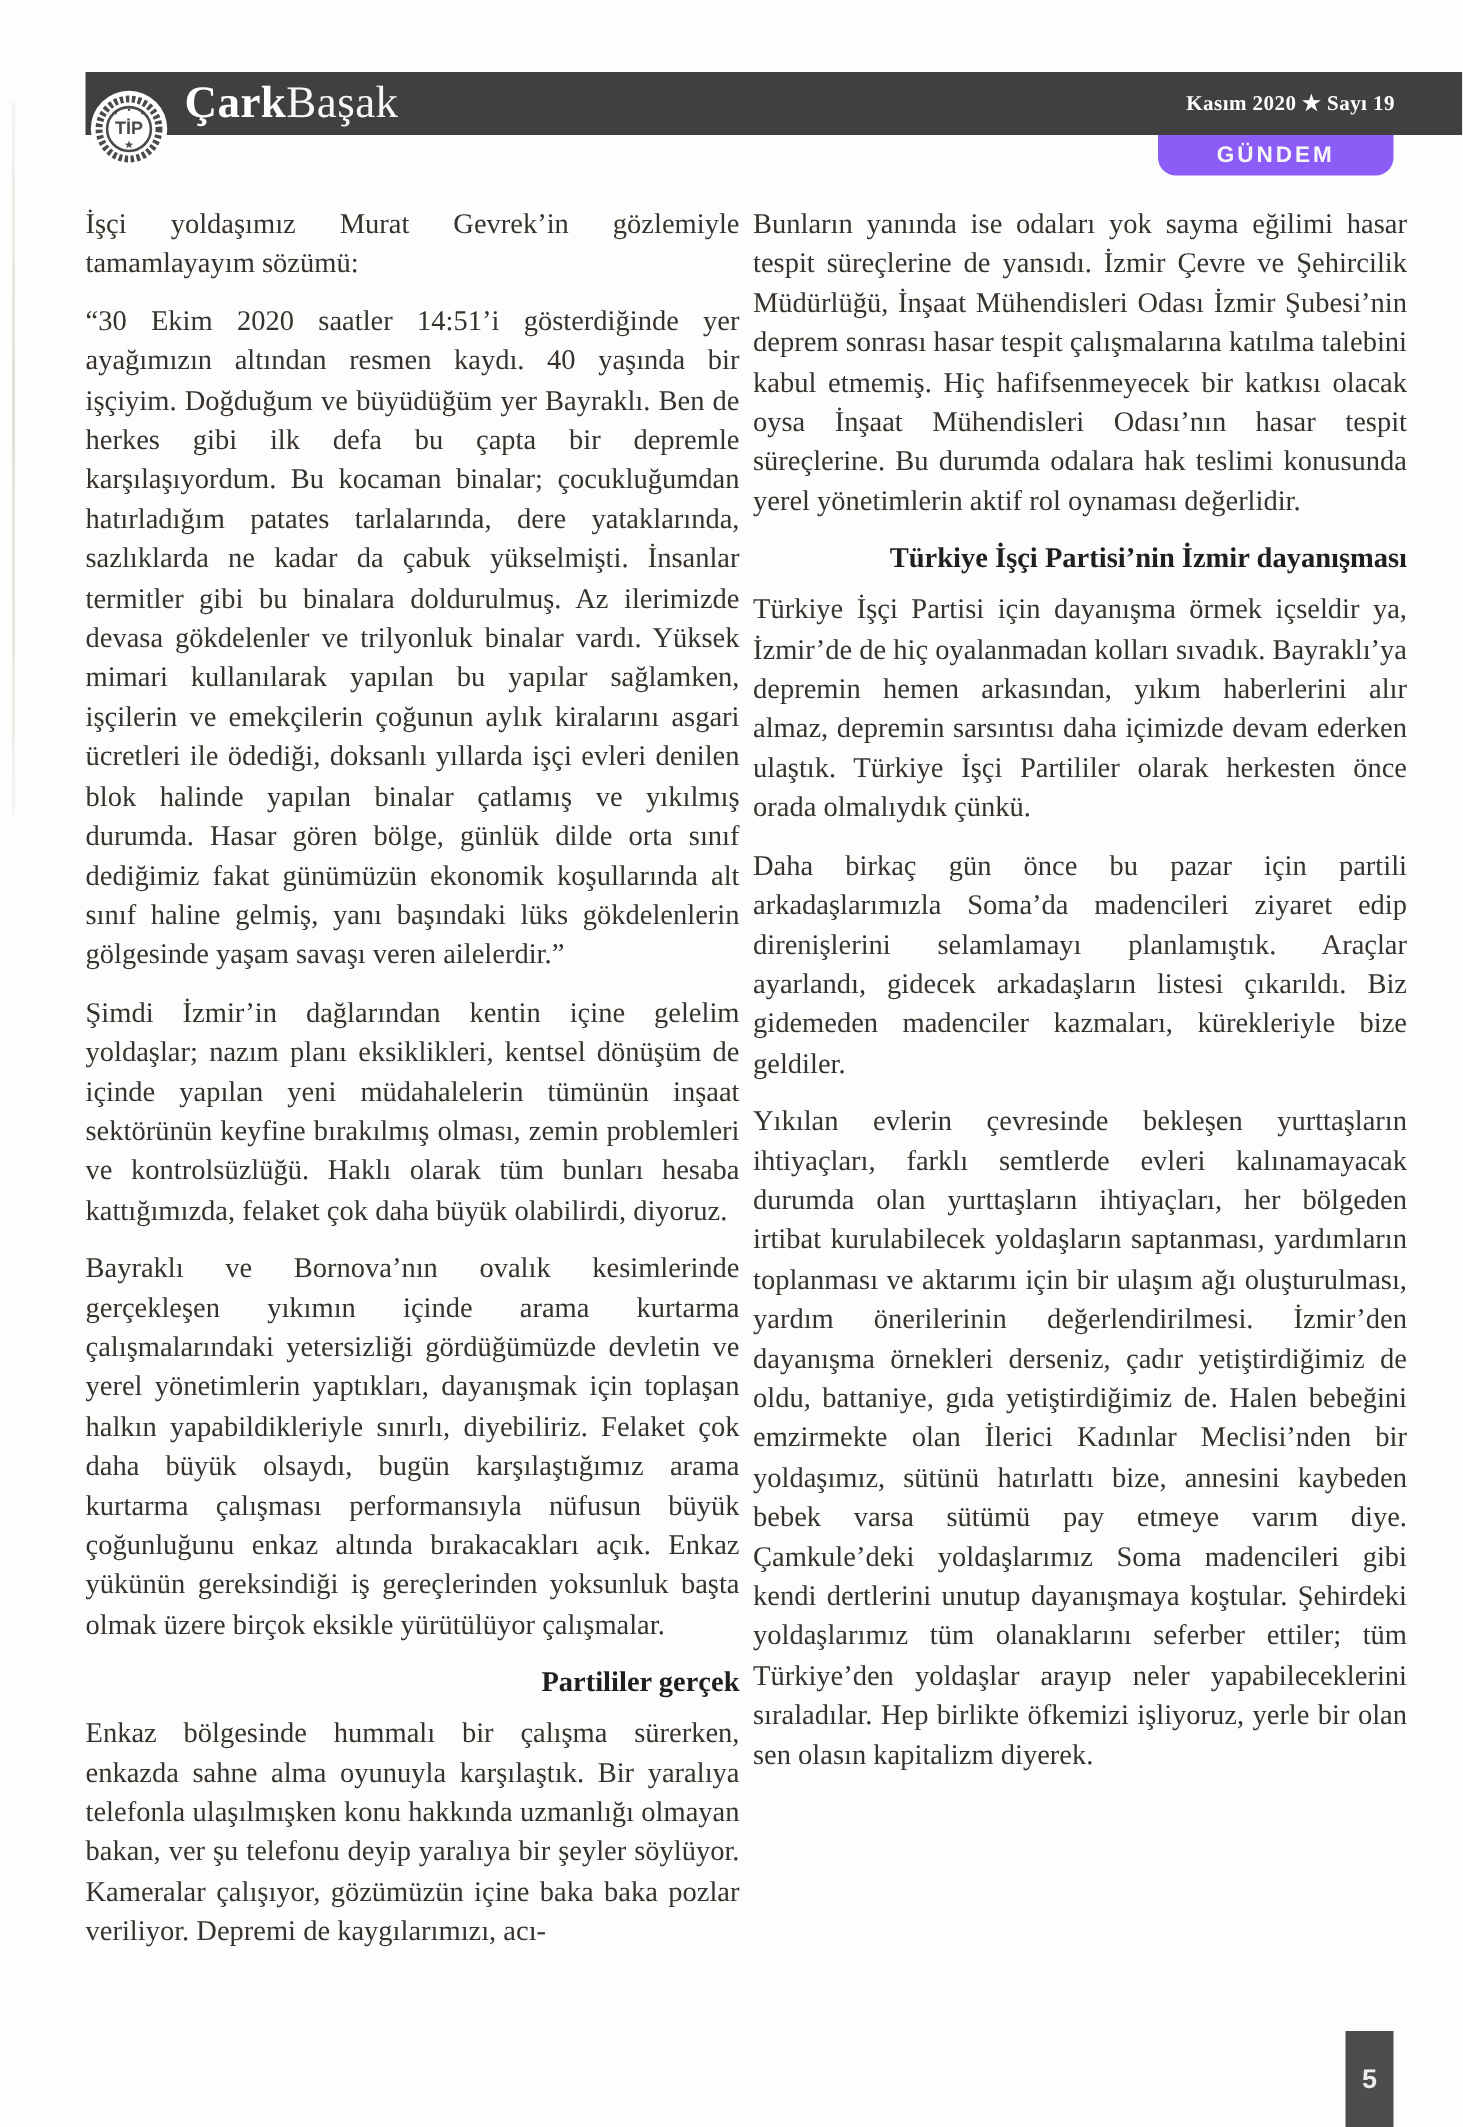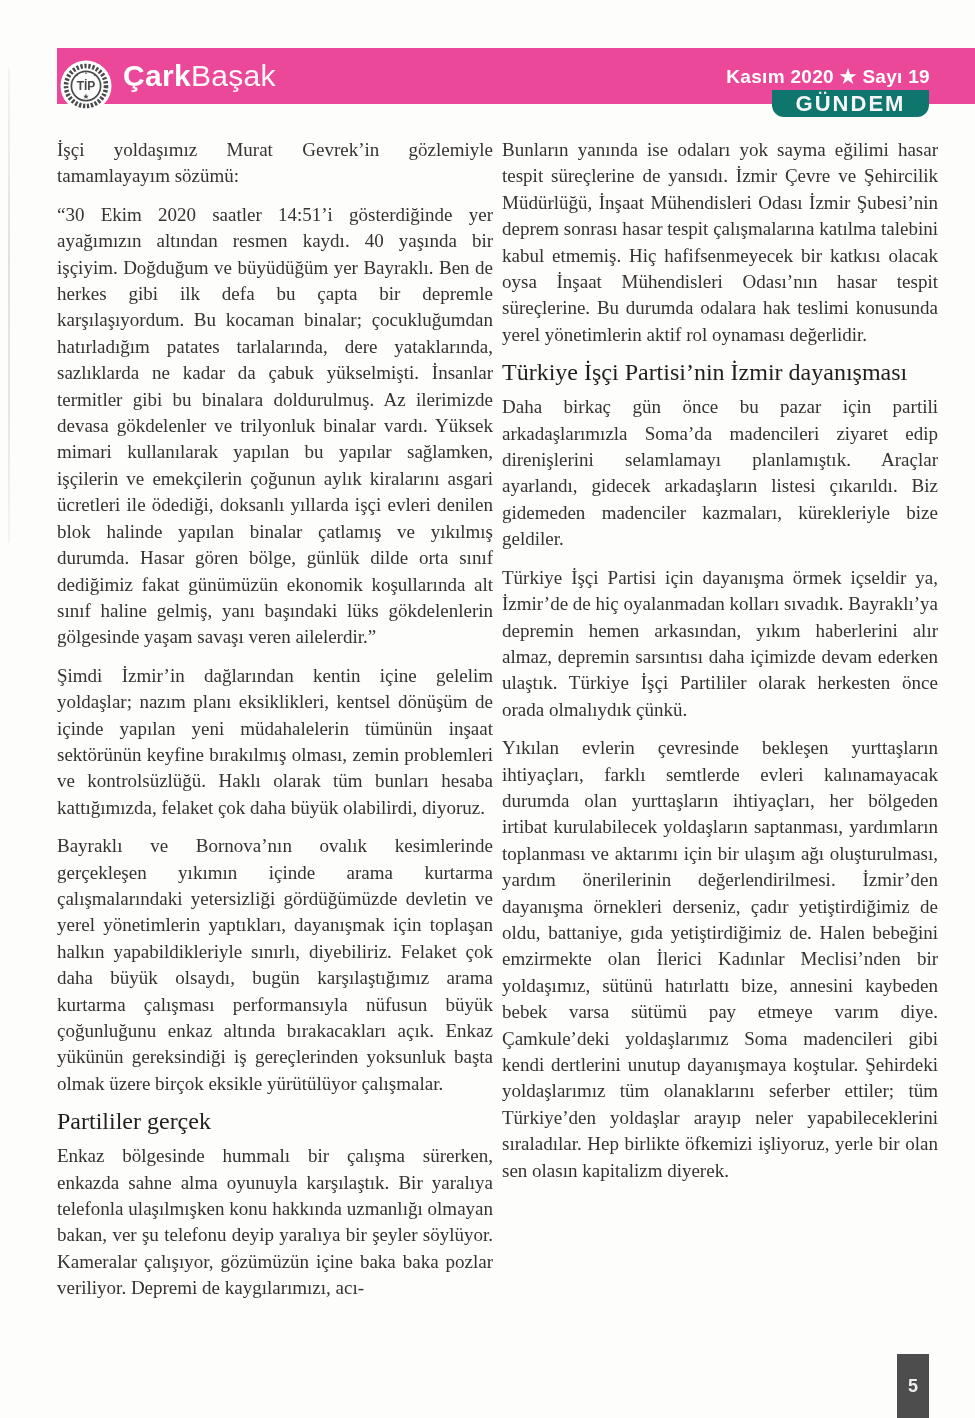--- a/index.html
+++ b/index.html
@@ -7,57 +7,58 @@
     position:relative; width:975px; height:1418px;
     background:#fdfdfc; overflow:hidden;
     font-family:"Liberation Serif", serif;
   }
   .scan-line {
     position:absolute; left:8px; top:68px; width:2px; height:475px;
     background:linear-gradient(to bottom, #f3f1ef, #ddd8d3 40%, #e5e1dd 75%, #f4f2f0);
     opacity:.8;
   }
   .topbar {
-    position:absolute; left:57px; right:0; top:48px; height:56px;
-    background:#ec4899; color:#ffffff;
+    position:absolute; left:57px; right:0; top:48px; height:42px;
+    background:#404040; color:#ffffff;
     display:flex; align-items:center; justify-content:space-between;
     padding:0 45px 0 66px; box-sizing:border-box;
-    font-family:Liberation Sans, sans-serif;
+    font-family:Liberation Serif, serif;
   }
   .brand { font-size:30px; line-height:1; letter-spacing:.3px; white-space:nowrap; }
   .brand-bold { font-weight:700; }
   .brand-light { font-weight:400; opacity:.96; }
-  .issue { font-size:19px; font-weight:700; white-space:nowrap; letter-spacing:.3px; }
+  .issue { font-size:14px; font-weight:700; white-space:nowrap; letter-spacing:.3px; }
   .logo {
     position:absolute; left:60px; top:60px; width:52px; height:52px;
   }
   .badge {
     position:absolute; left:772px; top:90px; width:157px; height:27px;
-    background:#0f766e; color:#f6f6f6;
+    background:#8b5cf6; color:#f6f6f6;
     font-family:"Liberation Sans", sans-serif;
-    font-size:22px; font-weight:700; letter-spacing:2px;
+    font-size:15px; font-weight:700; letter-spacing:2px;
     display:flex; align-items:center; justify-content:center;
     border-radius:0 0 12px 12px;
   }
   .columns {
     position:absolute; left:57px; top:137px; width:886px;
     display:flex; gap:9px;
   }
   .col { width:436px; }
   .col p {
     margin:0 0 12px 0;
     font-size:19px; line-height:26.4px;
     text-align:justify; color:#37322f;
     hyphens:auto; -webkit-hyphens:auto;
   }
   .col h3 {
     margin:5px 0 9px 0;
-    font-size:24px; line-height:25px;
-    font-weight:400; color:#211e1d;
+    font-size:19px; line-height:25px;
+    font-weight:700; color:#211e1d;
     font-family:"Liberation Serif", serif;
+    text-align:right;
   }
   .page-tab {
     position:absolute; left:897px; top:1354px; width:32px; height:64px;
     background:#4d4d4e; color:#ededed;
     display:flex; align-items:center; justify-content:center;
     font-family:"Liberation Sans", sans-serif;
     font-size:18px; font-weight:700;
   }
 </style>
 </head>
@@ -94,22 +95,22 @@
         <p>İşçi yoldaşımız Murat Gevrek’in gözlemiyle tamamlayayım sözümü:</p>
         <p>“30 Ekim 2020 saatler 14:51’i gösterdiğinde yer ayağımızın altından resmen kaydı. 40 yaşında bir işçiyim. Doğduğum ve büyüdüğüm yer Bayraklı. Ben de herkes gibi ilk defa bu çapta bir depremle karşılaşıyordum. Bu kocaman binalar; çocukluğumdan hatırladığım patates tarlalarında, dere yataklarında, sazlıklarda ne kadar da çabuk yükselmişti. İnsanlar termitler gibi bu binalara doldurulmuş. Az ilerimizde devasa gökdelenler ve trilyonluk binalar vardı. Yüksek mimari kullanılarak yapılan bu yapılar sağlamken, işçilerin ve emekçilerin çoğunun aylık kiralarını asgari ücretleri ile ödediği, doksanlı yıllarda işçi evleri denilen blok halinde yapılan binalar çatlamış ve yıkılmış durumda. Hasar gören bölge, günlük dilde orta sınıf dediğimiz fakat günümüzün ekonomik koşullarında alt sınıf haline gelmiş, yanı başındaki lüks gökdelenlerin gölgesinde yaşam savaşı veren ailelerdir.”</p>
         <p>Şimdi İzmir’in dağlarından kentin içine gelelim yoldaşlar; nazım planı eksiklikleri, kentsel dönüşüm de içinde yapılan yeni müdahalelerin tümünün inşaat sektörünün keyfine bırakılmış olması, zemin problemleri ve kontrolsüzlüğü. Haklı olarak tüm bunları hesaba kattığımızda,  felaket çok daha büyük olabilirdi, diyoruz.</p>
         <p>Bayraklı ve Bornova’nın ovalık kesimlerinde gerçekleşen yıkımın içinde arama kurtarma çalışmalarındaki yetersizliği gördüğümüzde devletin ve yerel yönetimlerin yaptıkları, dayanışmak için toplaşan halkın yapabildikleriyle sınırlı, diyebiliriz. Felaket çok daha büyük olsaydı, bugün karşılaştığımız arama kurtarma çalışması performansıyla nüfusun büyük çoğunluğunu enkaz altında bırakacakları açık. Enkaz yükünün gereksindiği iş gereçlerinden yoksunluk başta olmak üzere birçok eksikle yürütülüyor çalışmalar.</p>
         <h3>Partililer gerçek</h3>
         <p>Enkaz bölgesinde hummalı bir çalışma sürerken, enkazda sahne alma oyunuyla karşılaştık. Bir yaralıya telefonla ulaşılmışken konu hakkında uzmanlığı olmayan bakan, ver şu telefonu deyip yaralıya bir şeyler söylüyor. Kameralar çalışıyor, gözümüzün içine baka baka pozlar veriliyor. Depremi de kaygılarımızı, acı-</p>
       </div>
     <div class="col" id="col-right">
         <p>Bunların yanında ise odaları yok sayma eğilimi hasar tespit süreçlerine de yansıdı. İzmir Çevre ve Şehircilik Müdürlüğü, İnşaat Mühendisleri Odası İzmir Şubesi’nin deprem sonrası hasar tespit çalışmalarına katılma talebini kabul etmemiş. Hiç hafifsenmeyecek bir katkısı olacak oysa İnşaat Mühendisleri Odası’nın hasar tespit süreçlerine. Bu durumda odalara hak teslimi konusunda yerel yönetimlerin aktif rol oynaması değerlidir.</p>
         <h3>Türkiye İşçi Partisi’nin İzmir dayanışması</h3>
+        <p>Türkiye İşçi Partisi için dayanışma örmek içseldir ya, İzmir’de de hiç oyalanmadan kolları sıvadık. Bayraklı’ya depremin hemen arkasından, yıkım haberlerini alır almaz, depremin sarsıntısı daha içimizde devam ederken ulaştık. Türkiye İşçi Partililer olarak herkesten önce orada olmalıydık çünkü.</p>
         <p>Daha birkaç gün önce bu pazar için partili arkadaşlarımızla Soma’da madencileri ziyaret edip direnişlerini selamlamayı planlamıştık. Araçlar ayarlandı, gidecek arkadaşların listesi çıkarıldı. Biz gidemeden madenciler kazmaları, kürekleriyle bize geldiler.</p>
-        <p>Türkiye İşçi Partisi için dayanışma örmek içseldir ya, İzmir’de de hiç oyalanmadan kolları sıvadık. Bayraklı’ya depremin hemen arkasından, yıkım haberlerini alır almaz, depremin sarsıntısı daha içimizde devam ederken ulaştık. Türkiye İşçi Partililer olarak herkesten önce orada olmalıydık çünkü.</p>
         <p>Yıkılan evlerin çevresinde bekleşen yurttaşların ihtiyaçları, farklı semtlerde evleri kalınamayacak durumda olan yurttaşların ihtiyaçları, her bölgeden irtibat kurulabilecek yoldaşların saptanması, yardımların toplanması ve aktarımı için bir ulaşım ağı oluşturulması, yardım önerilerinin değerlendirilmesi. İzmir’den dayanışma örnekleri derseniz, çadır yetiştirdiğimiz de oldu, battaniye, gıda yetiştirdiğimiz de.  Halen bebeğini emzirmekte olan İlerici Kadınlar Meclisi’nden bir yoldaşımız, sütünü hatırlattı bize, annesini kaybeden bebek varsa sütümü pay etmeye varım diye. Çamkule’deki yoldaşlarımız Soma madencileri gibi kendi dertlerini unutup dayanışmaya koştular. Şehirdeki yoldaşlarımız tüm olanaklarını seferber ettiler; tüm Türkiye’den yoldaşlar arayıp neler yapabileceklerini sıraladılar. Hep birlikte öfkemizi işliyoruz, yerle bir olan sen olasın kapitalizm diyerek.</p>
       </div>
   </main>
 
   <div class="page-tab">
     <span>5</span>
   </div>
 
 </div>
 

